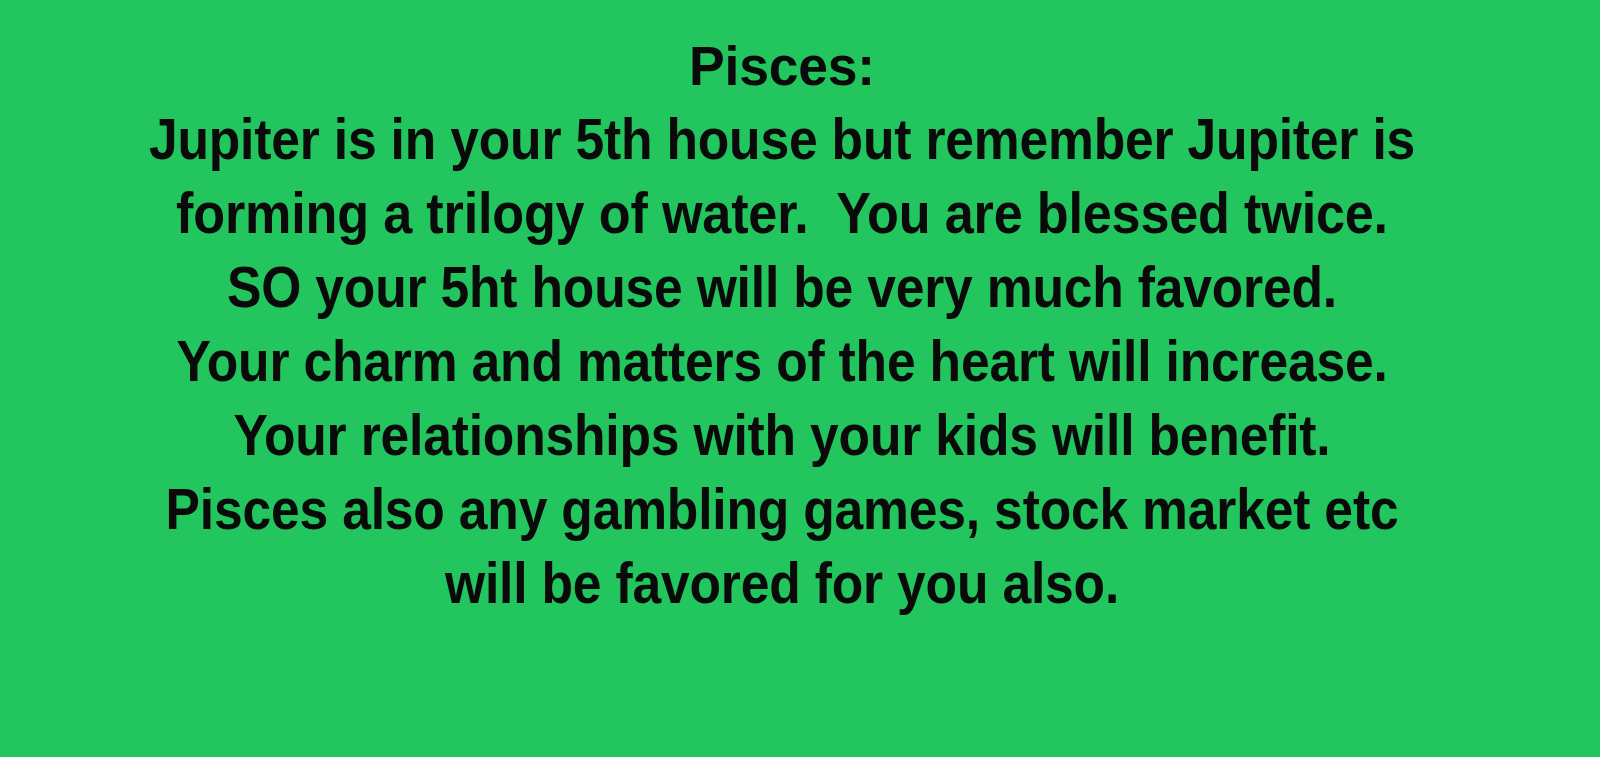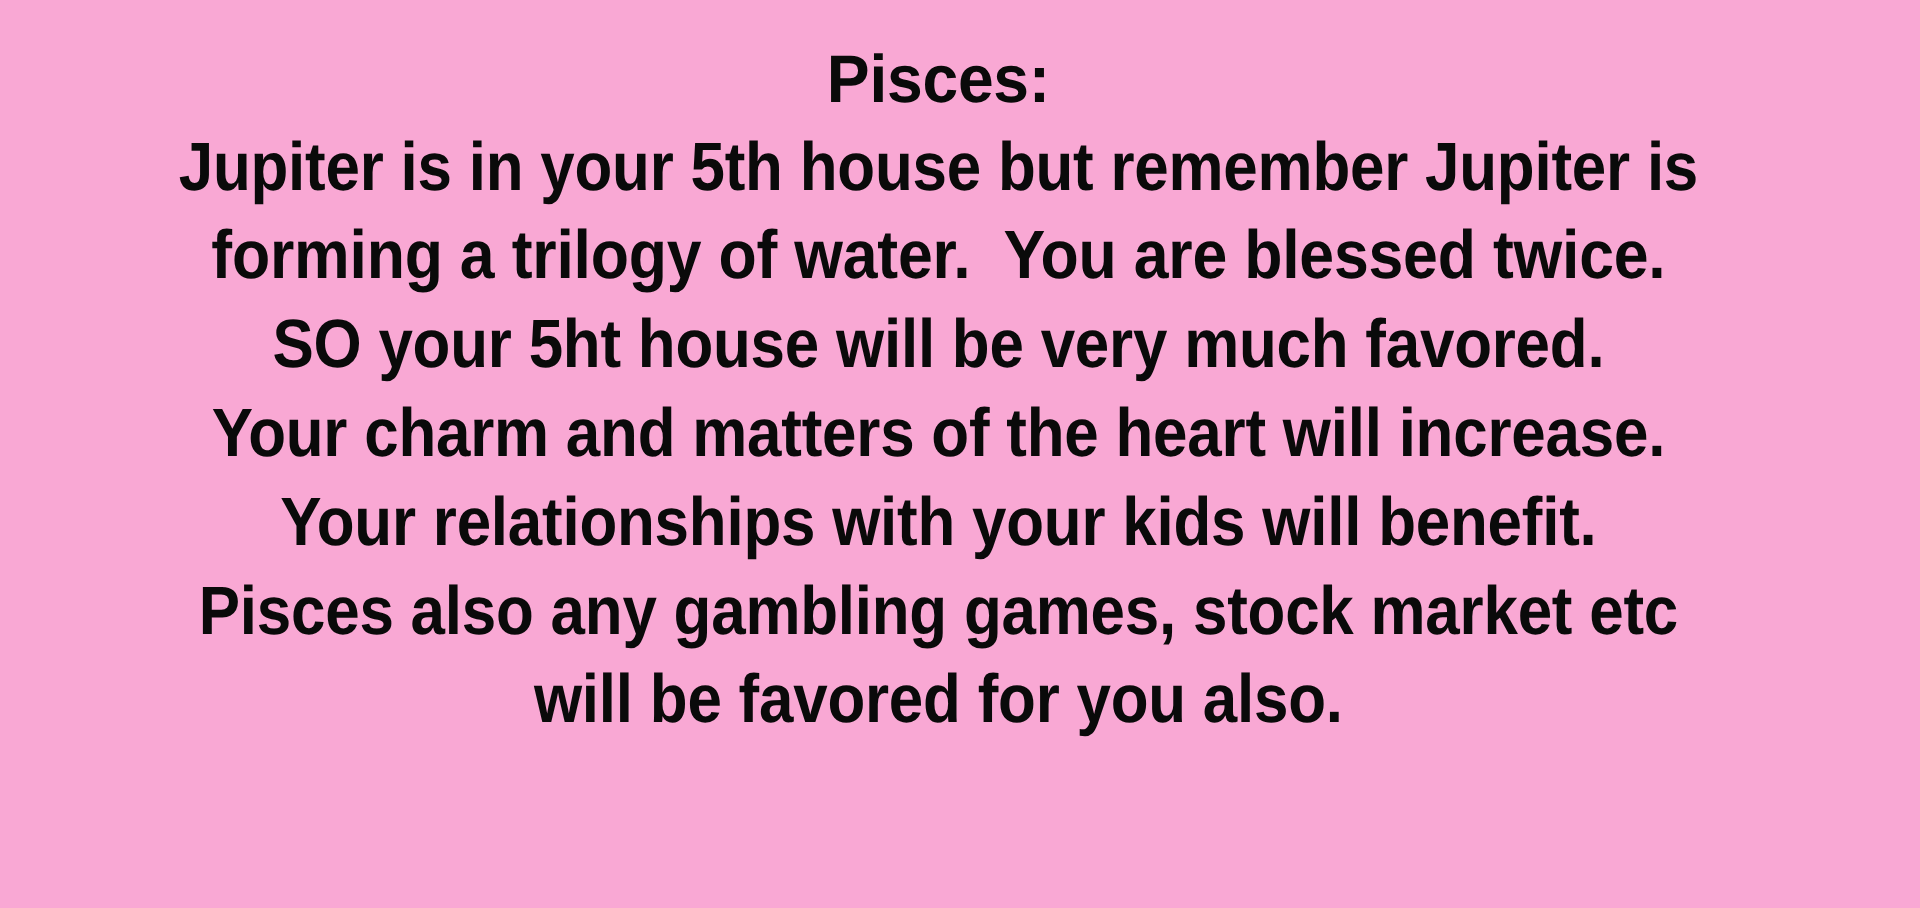--- a/index.html
+++ b/index.html
@@ -52,21 +52,21 @@
   .body-line.l2 { transform: scaleX(0.915); }
   .body-line.l3 { transform: scaleX(0.905); }
   .body-line.l4 { transform: scaleX(0.905); }
   .body-line.l5 { transform: scaleX(0.905); }
   .body-line.l6 { transform: scaleX(0.905); }
   .body-line.l7 { transform: scaleX(0.905); }
 </style>
 </head>
 <body>
 
-<div id="slide" style="background: #f9a8d4;">
+<div id="slide" style="background: #22c55e;">
 
   <div id="text-block" style="color: rgb(10, 10, 10);">
 
     <span class="slide-line title-line">Pisces:</span>
 
     <span class="slide-line body-line l1">Jupiter is in your 5th house but remember Jupiter is</span>
 
     <span class="slide-line body-line l2">forming a trilogy of water.  You are blessed twice.</span>
 
     <span class="slide-line body-line l3">SO your 5ht house will be very much favored.</span>

